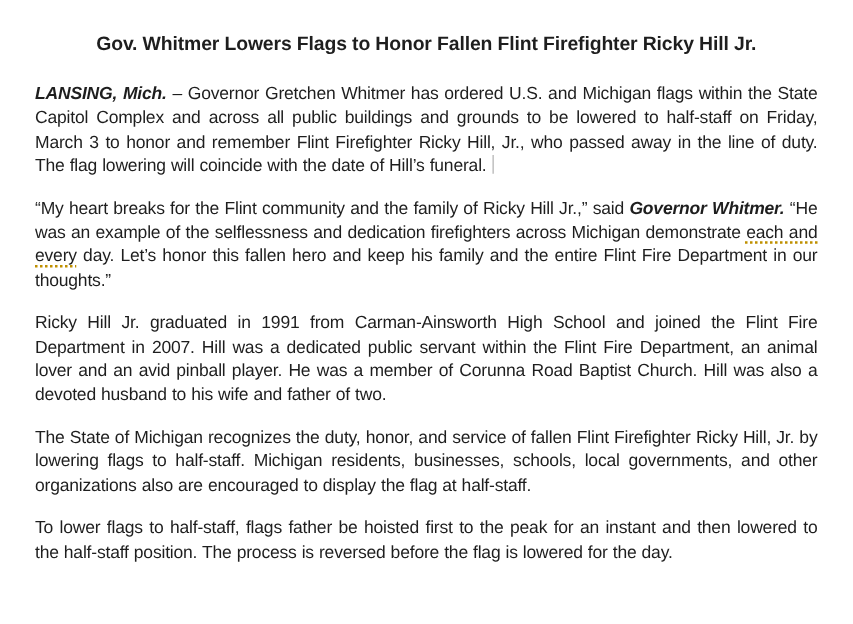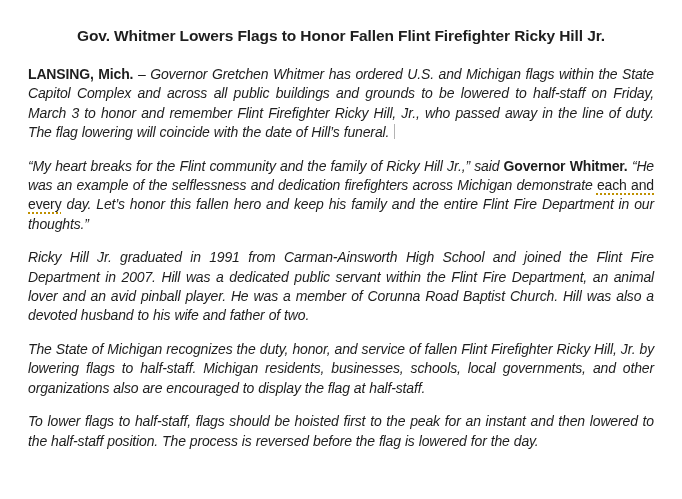--- a/index.html
+++ b/index.html
@@ -30,22 +30,22 @@
     margin:0 0 20px 0;
   }
   .para{
     font-size:14px;
     line-height:19.4px;
     letter-spacing:-0.15px;
     text-align:justify;
     margin:0 0 14px 0;
     word-spacing:0.3px;
   }
-  .seg-normal{font-weight:normal;font-style:italic;}
-  .seg-bold{font-weight:bold;}
+  .seg-normal{font-weight:normal;}
+  .seg-bold{font-weight:bold;font-style:italic;}
   .seg-grammar{
     text-decoration-line:underline;
     text-decoration-style:dotted;
     text-decoration-color:var(--grammar);
     text-decoration-thickness:2px;
     text-underline-offset:3px;
   }
   .seg-cursor{
     display:inline-block;
     width:1px;height:15px;
@@ -57,15 +57,15 @@
 </head>
 <body>
 
 <div class="page">
   <h1 class="title">Gov. Whitmer Lowers Flags to Honor Fallen Flint Firefighter Ricky Hill Jr.</h1>
   <div>
       <p class="para"><span class="seg-bold">LANSING, Mich.</span><span class="seg-normal"> – Governor Gretchen Whitmer has ordered U.S. and Michigan flags within the State Capitol Complex and across all public buildings and grounds to be lowered to half-staff on Friday, March 3 to honor and remember Flint Firefighter Ricky Hill, Jr., who passed away in the line of duty. The flag lowering will coincide with the date of Hill’s funeral.</span><span class="seg-cursor"></span></p>
       <p class="para"><span class="seg-normal">“My heart breaks for the Flint community and the family of Ricky Hill Jr.,” said </span><span class="seg-bold">Governor Whitmer.</span><span class="seg-normal"> “He was an example of the selflessness and dedication firefighters across Michigan demonstrate </span><span class="seg-grammar">each and every</span><span class="seg-normal"> day. Let’s honor this fallen hero and keep his family and the entire Flint Fire Department in our thoughts.”</span></p>
       <p class="para"><span class="seg-normal">Ricky Hill Jr. graduated in 1991 from Carman-Ainsworth High School and joined the Flint Fire Department in 2007. Hill was a dedicated public servant within the Flint Fire Department, an animal lover and an avid pinball player. He was a member of Corunna Road Baptist Church. Hill was also a devoted husband to his wife and father of two.</span></p>
       <p class="para"><span class="seg-normal">The State of Michigan recognizes the duty, honor, and service of fallen Flint Firefighter Ricky Hill, Jr. by lowering flags to half-staff. Michigan residents, businesses, schools, local governments, and other organizations also are encouraged to display the flag at half-staff.</span></p>
-      <p class="para"><span class="seg-normal">To lower flags to half-staff, flags should be hoisted first to the peak for an instant and then lowered to the half-staff position. The process is reversed before the flag is lowered for the day.</span></p>
+      <p class="para"><span class="seg-normal">To lower flags to half-staff, flags father be hoisted first to the peak for an instant and then lowered to the half-staff position. The process is reversed before the flag is lowered for the day.</span></p>
     </div>
 </div>
 
 </body></html>

